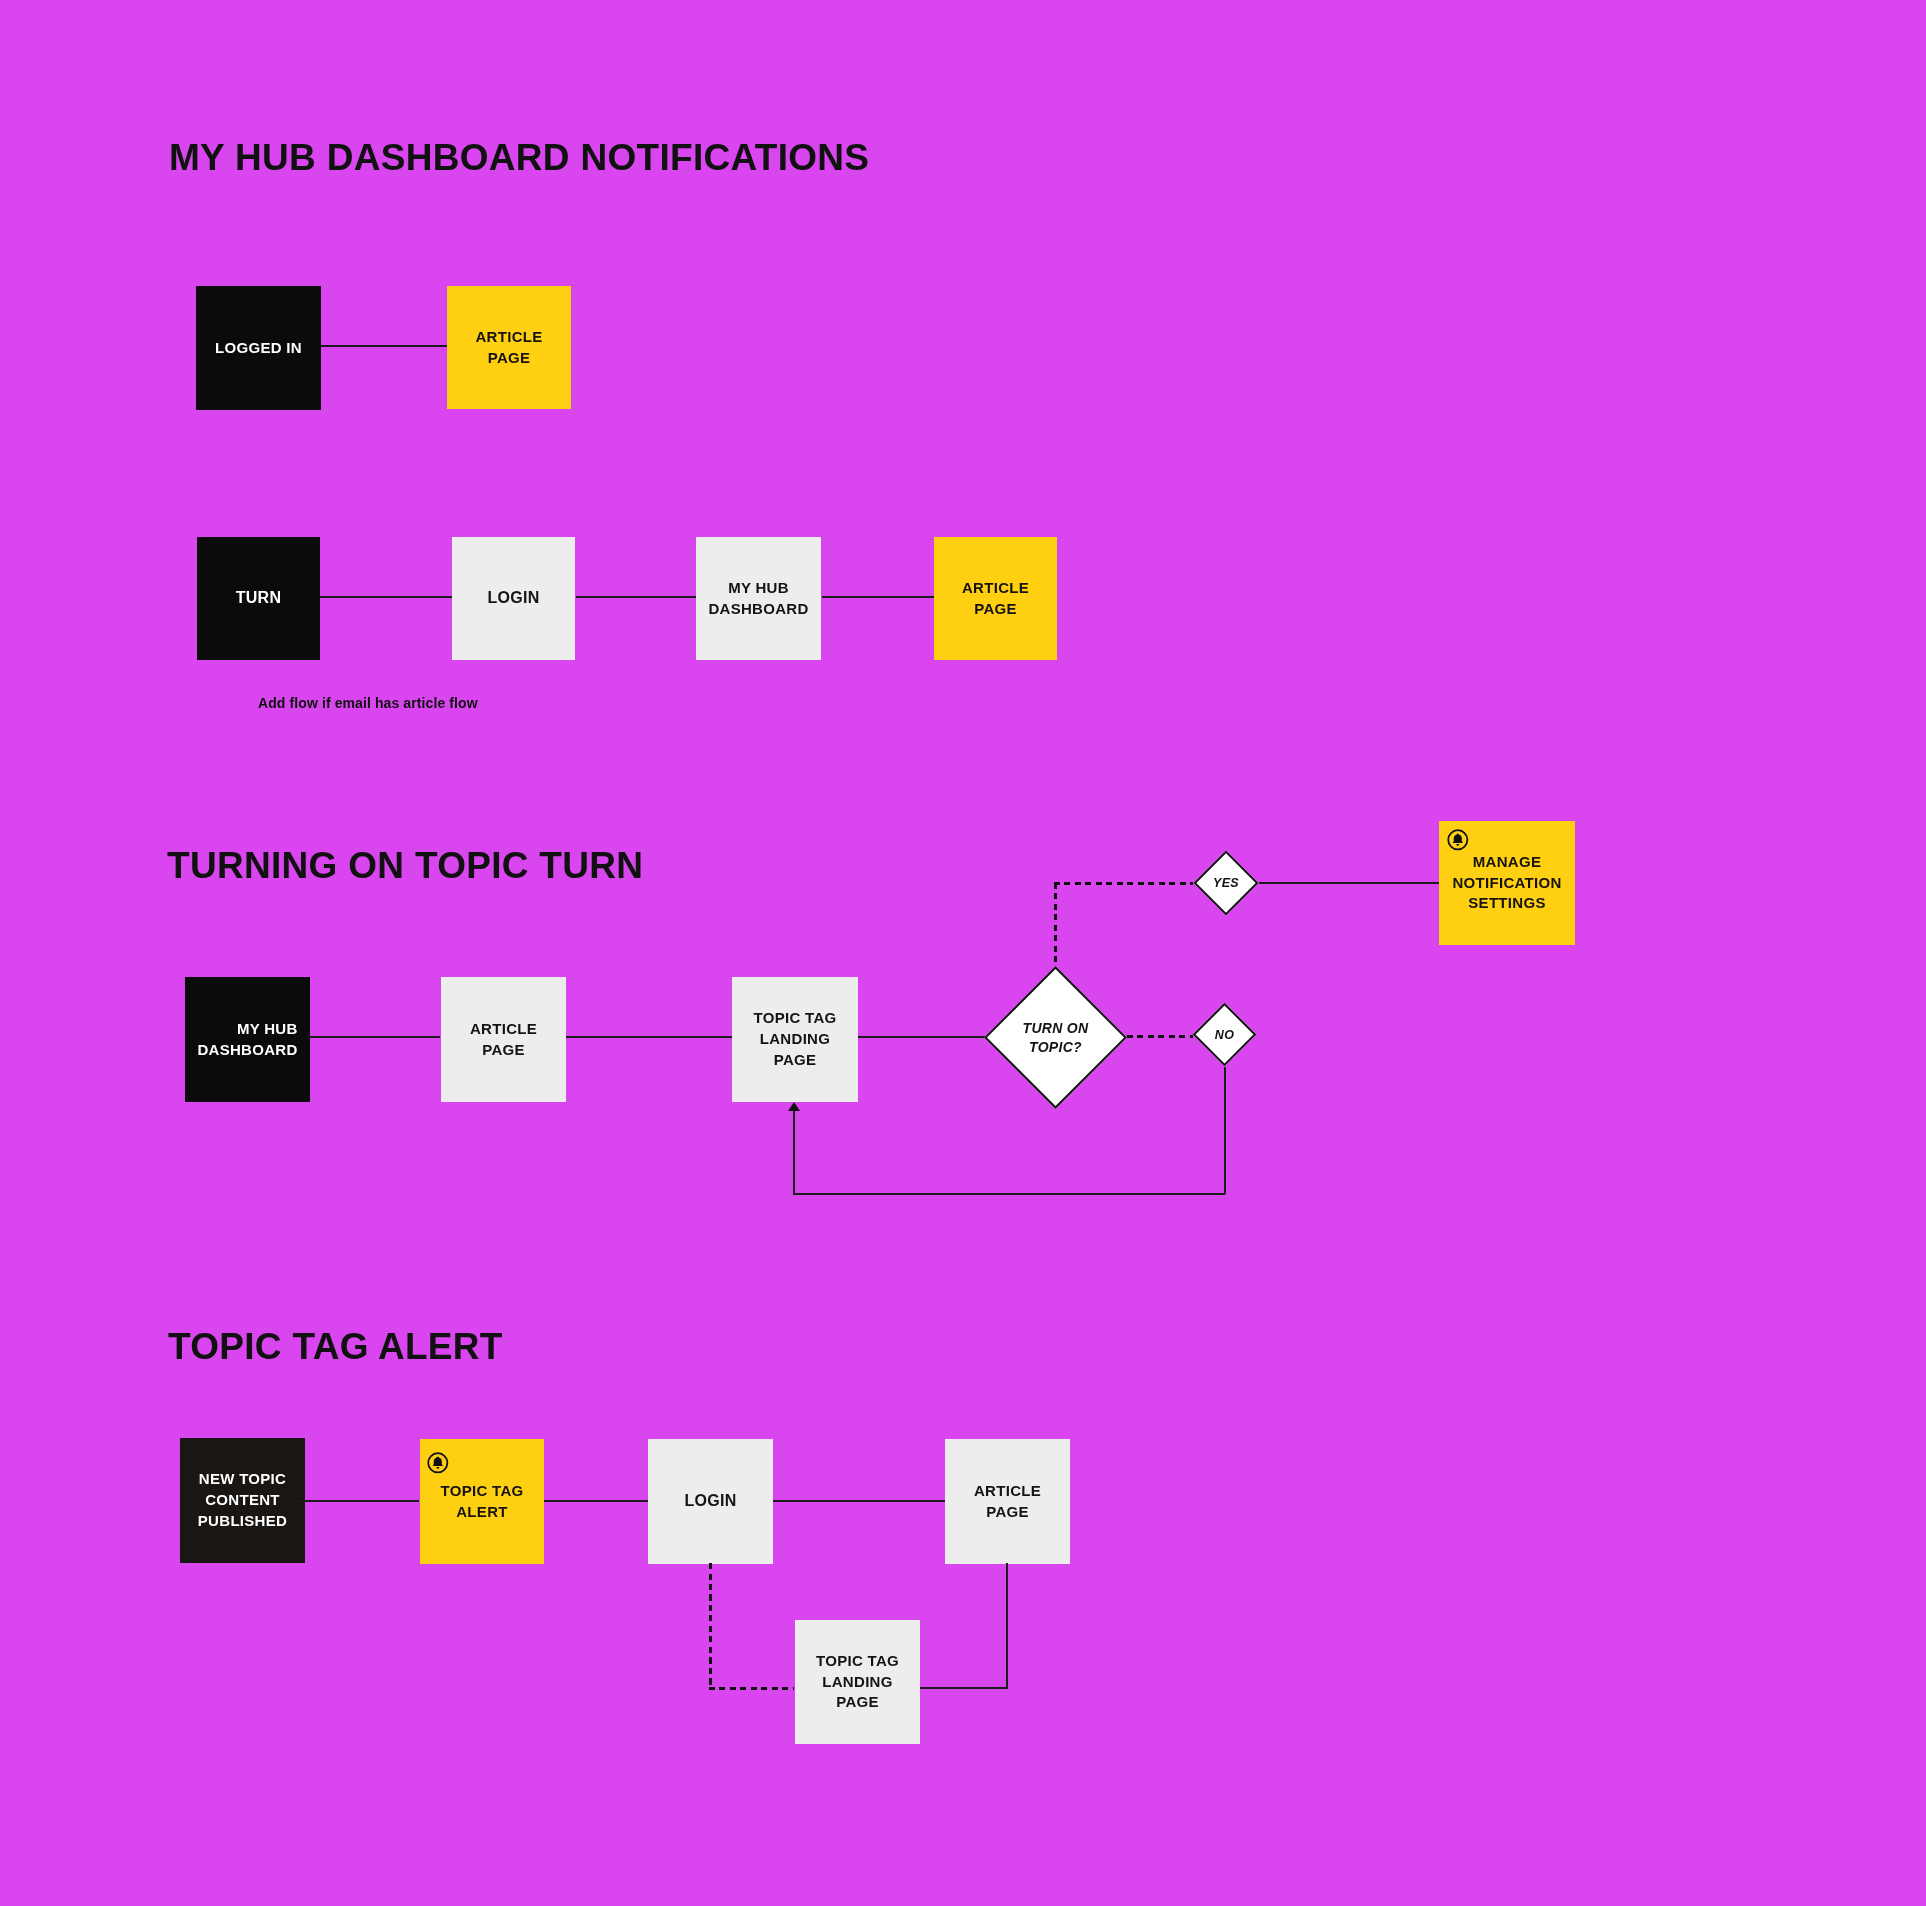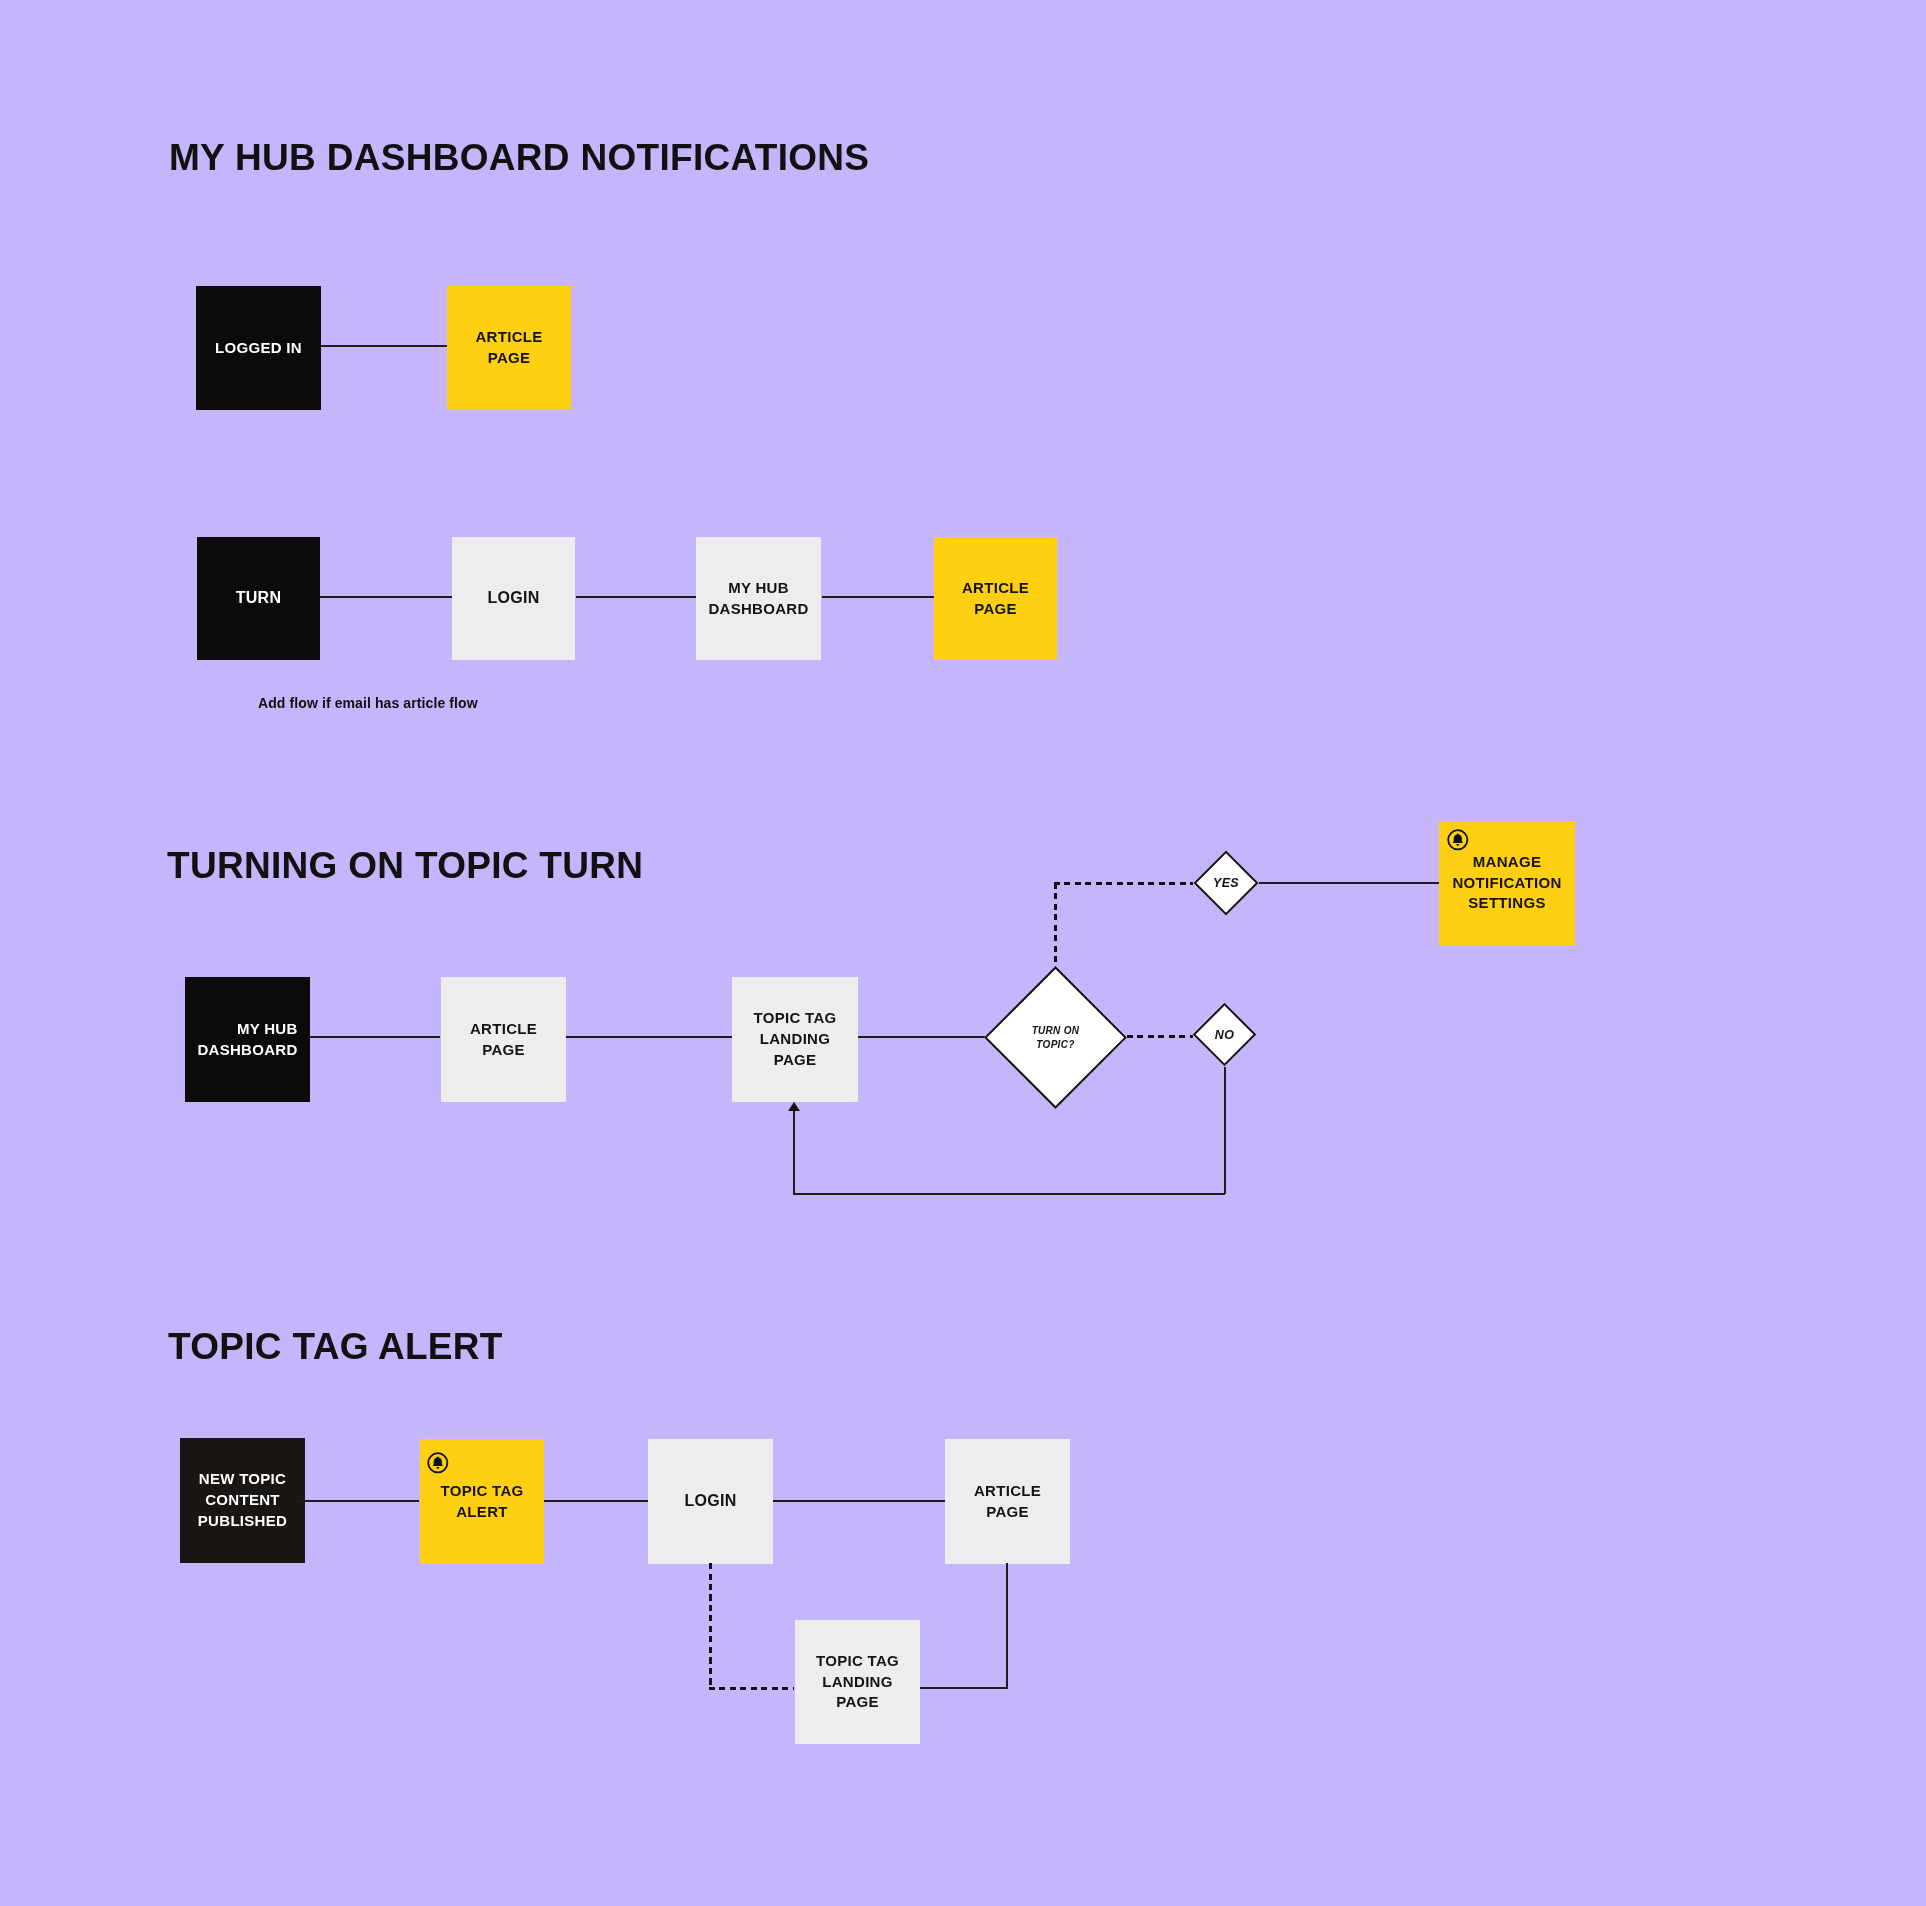--- a/index.html
+++ b/index.html
@@ -7,21 +7,21 @@
     padding: 0;
     background: #ffffff;
     width: 1926px;
     height: 1906px;
     font-family: "Liberation Sans", "DejaVu Sans", sans-serif;
   }
   .canvas {
     position: relative;
     width: 1926px;
     height: 1906px;
-    background: #c4b5fd;
+    background: #d946ef;
     overflow: hidden;
   }
   .section { position: absolute; left: 0; top: 0; }
   .title {
     position: absolute;
     font-size: 37px;
     font-weight: 700;
     letter-spacing: 0.3px;
     color: #111111;
     line-height: 1;
@@ -65,21 +65,21 @@
     position: absolute;
     inset: -20px;
     display: flex;
     align-items: center;
     justify-content: center;
     text-align: center;
     font-weight: 700;
     color: #161311;
     white-space: pre-line;
   }
-  .diamond.big .dlabel   { font-size: 10px; line-height: 1.35; letter-spacing: 0.3px; }
+  .diamond.big .dlabel   { font-size: 14px; line-height: 1.35; letter-spacing: 0.3px; }
   .diamond.small .dlabel { font-size: 12.5px; letter-spacing: 0.3px; }
   
   .line-h { position: absolute; height: 2px; background: #1c1c1c; }
   .line-v { position: absolute; width: 2px;  background: #1c1c1c; }
   .dash-h {
     position: absolute; height: 2.5px;
     background: repeating-linear-gradient(90deg, #111 0 6px, transparent 6px 10.5px);
   }
   .dash-v {
     position: absolute; width: 2.5px;

